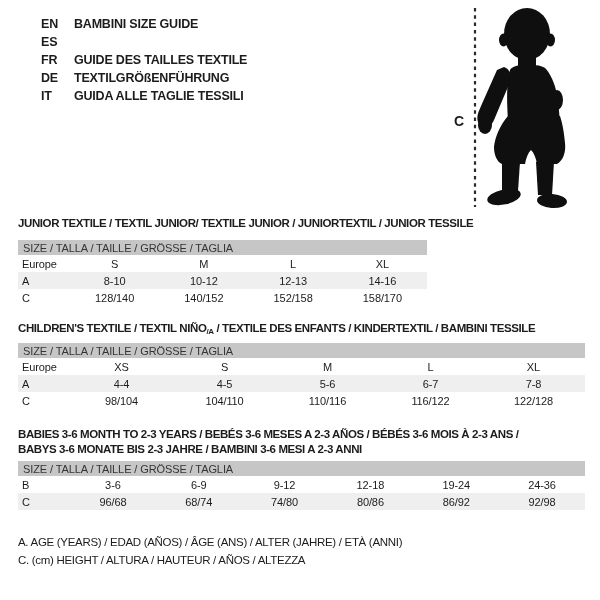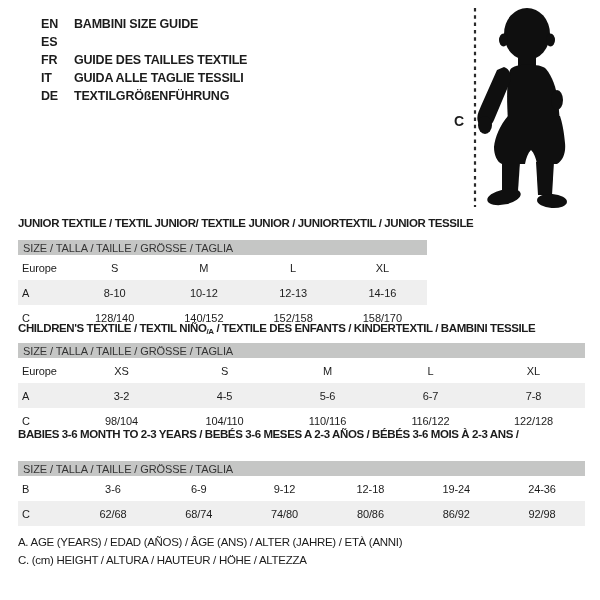--- a/index.html
+++ b/index.html
@@ -20,21 +20,21 @@
   .t2t{top:322px;text-align:center;}
   .t3t{top:427px;line-height:14.5px;}
   .sub{font-size:8px;vertical-align:-2px;}
   
   table.size-table{position:absolute;left:18px;border-collapse:collapse;table-layout:fixed;font-size:11px;letter-spacing:-0.1px;}
   .t1{top:240px;width:409px;}
   .t2{top:343px;width:567px;}
   .t3{top:461px;width:567px;}
   col.labelcol{width:52px;}
   th.bar{background:var(--bar_gray,#c5c6c5);font-weight:400;text-align:left;height:15px;padding:0 0 0 5px;font-size:11px;color:#343434;}
-  .size-table td{height:25px;padding:0;text-align:center;font-weight:400;}
+  .size-table td{height:17px;padding:0;text-align:center;font-weight:400;}
   .size-table td.lab{text-align:left;padding-left:4px;}
   tr.shaded{background:var(--alt_row,#efefef);}
   
   .notes{position:absolute;left:18px;top:533px;font-weight:400;font-size:11.5px;line-height:18px;letter-spacing:-0.3px;white-space:nowrap;}
 </style>
 </head>
 <body>
 
 <div class="canvas">
 
@@ -44,26 +44,26 @@
       <span class="lbl">BAMBINI SIZE GUIDE</span>
     </div>
     <div class="lang-row">
       <span class="code">ES</span>
     </div>
     <div class="lang-row">
       <span class="code">FR</span>
       <span class="lbl">GUIDE DES TAILLES TEXTILE</span>
     </div>
     <div class="lang-row">
+      <span class="code">DE</span>
+      <span class="lbl">TEXTILGRÖßENFÜHRUNG</span>
+    </div>
+    <div class="lang-row">
       <span class="code">IT</span>
       <span class="lbl">GUIDA ALLE TAGLIE TESSILI</span>
-    </div>
-    <div class="lang-row">
-      <span class="code">DE</span>
-      <span class="lbl">TEXTILGRÖßENFÜHRUNG</span>
     </div>
   </div>
 
   <svg class="figure" viewBox="0 0 148 208" xmlns="http://www.w3.org/2000/svg">
     <line x1="23" y1="4" x2="23" y2="203" stroke="#2a2a2a" stroke-width="2.2" stroke-dasharray="3.5 3.8"></line>
     <g fill="#0f0f0f">
       <ellipse cx="75" cy="30" rx="23" ry="26"></ellipse>
       <ellipse cx="51.5" cy="36" rx="4.5" ry="6.5"></ellipse>
       <ellipse cx="98.5" cy="36" rx="4.5" ry="6.5"></ellipse>
       <rect x="66" y="48" width="18" height="14"></rect>
@@ -133,39 +133,40 @@
       <tr>
         <td class="lab">Europe</td>
         <td>XS</td>
         <td>S</td>
         <td>M</td>
         <td>L</td>
         <td>XL</td>
       </tr>
       <tr class="shaded">
         <td class="lab">A</td>
-        <td>3-2</td>
+        <td>4-4</td>
         <td>4-5</td>
         <td>5-6</td>
         <td>6-7</td>
         <td>7-8</td>
       </tr>
       <tr>
         <td class="lab">C</td>
         <td>98/104</td>
         <td>104/110</td>
         <td>110/116</td>
         <td>116/122</td>
         <td>122/128</td>
       </tr>
     </tbody>
   </table>
 
   <div class="tbl-title t3t">
     <div>BABIES 3-6 MONTH TO 2-3 YEARS / BEBÉS 3-6 MESES A 2-3 AÑOS / BÉBÉS 3-6 MOIS À 2-3 ANS /</div>
+    <div>BABYS 3-6 MONATE BIS 2-3 JAHRE / BAMBINI 3-6 MESI A 2-3 ANNI</div>
   </div>
   <table class="size-table t3">
     <colgroup>
         <col class="labelcol">
         <col span="6">
       </colgroup>
     <thead>
       <tr>
           <th class="bar" colspan="7">SIZE / TALLA / TAILLE / GRÖSSE / TAGLIA</th>
         </tr>
@@ -175,28 +176,28 @@
         <td class="lab">B</td>
         <td>3-6</td>
         <td>6-9</td>
         <td>9-12</td>
         <td>12-18</td>
         <td>19-24</td>
         <td>24-36</td>
       </tr>
       <tr class="shaded">
         <td class="lab">C</td>
-        <td>62/68</td>
+        <td>96/68</td>
         <td>68/74</td>
         <td>74/80</td>
         <td>80/86</td>
         <td>86/92</td>
         <td>92/98</td>
       </tr>
     </tbody>
   </table>
 
   <div class="notes">
     <div>A. AGE (YEARS) / EDAD (AÑOS) / ÂGE (ANS) / ALTER (JAHRE) / ETÀ (ANNI)</div>
-    <div>C. (cm) HEIGHT / ALTURA / HAUTEUR / HÖHE / ALTEZZA</div>
+    <div>C. (cm) HEIGHT / ALTURA / HAUTEUR / AÑOS / ALTEZZA</div>
   </div>
 
 </div>
 
 </body></html>

